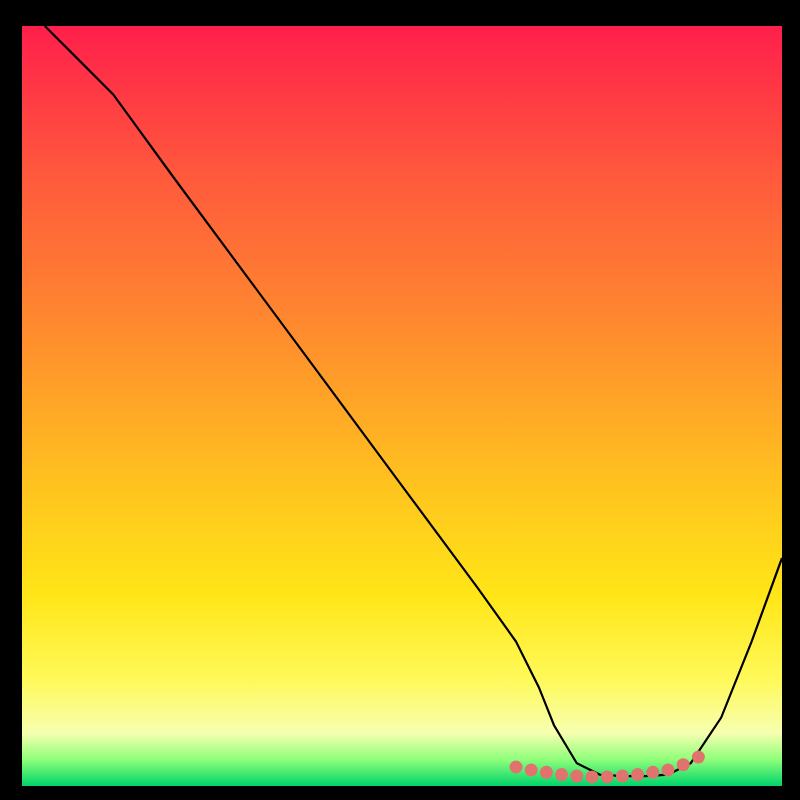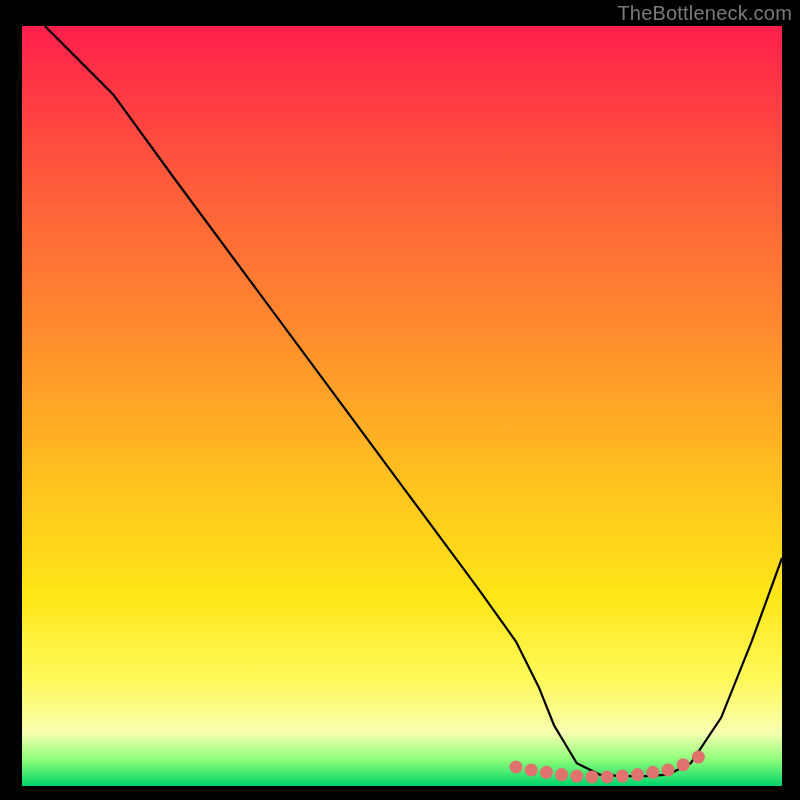--- a/index.html
+++ b/index.html
@@ -29,21 +29,20 @@
   svg {
     position: absolute;
     left: 0;
     top: 0;
   }
 </style>
 </head>
 <body>
 
 <div class="wrap">
-  <div class="attribution">TheBottleneck.com</div>
 
   <svg id="chart-svg" width="800" height="800">
     <defs>
       <linearGradient id="bg-grad" x1="0" y1="0" x2="0" y2="1">
           <stop offset="0.00%" stop-color="#ff1f4b"></stop>
           <stop offset="20.00%" stop-color="#ff5a3c"></stop>
           <stop offset="40.00%" stop-color="#ff8b2e"></stop>
           <stop offset="60.00%" stop-color="#ffc21f"></stop>
           <stop offset="75.00%" stop-color="#ffe617"></stop>
           <stop offset="86.00%" stop-color="#fff95a"></stop>

